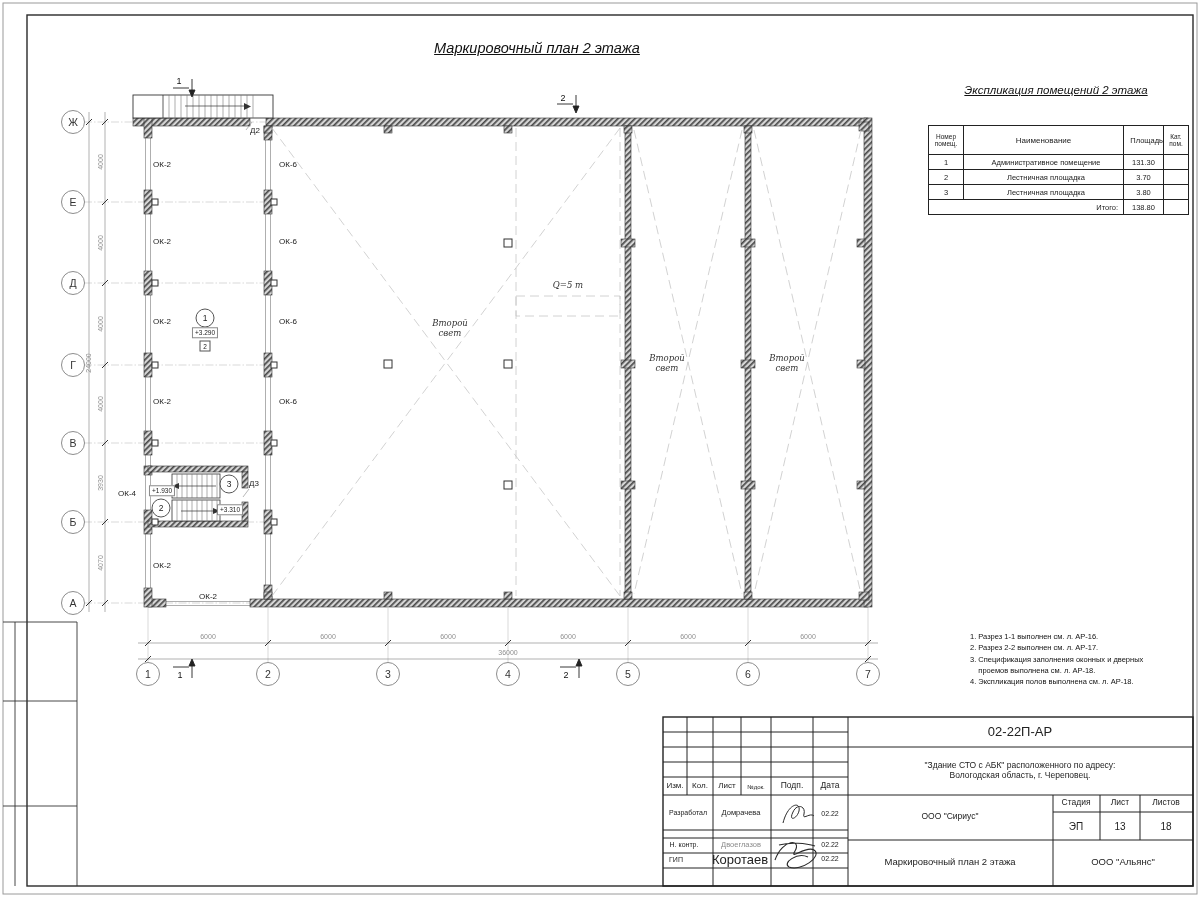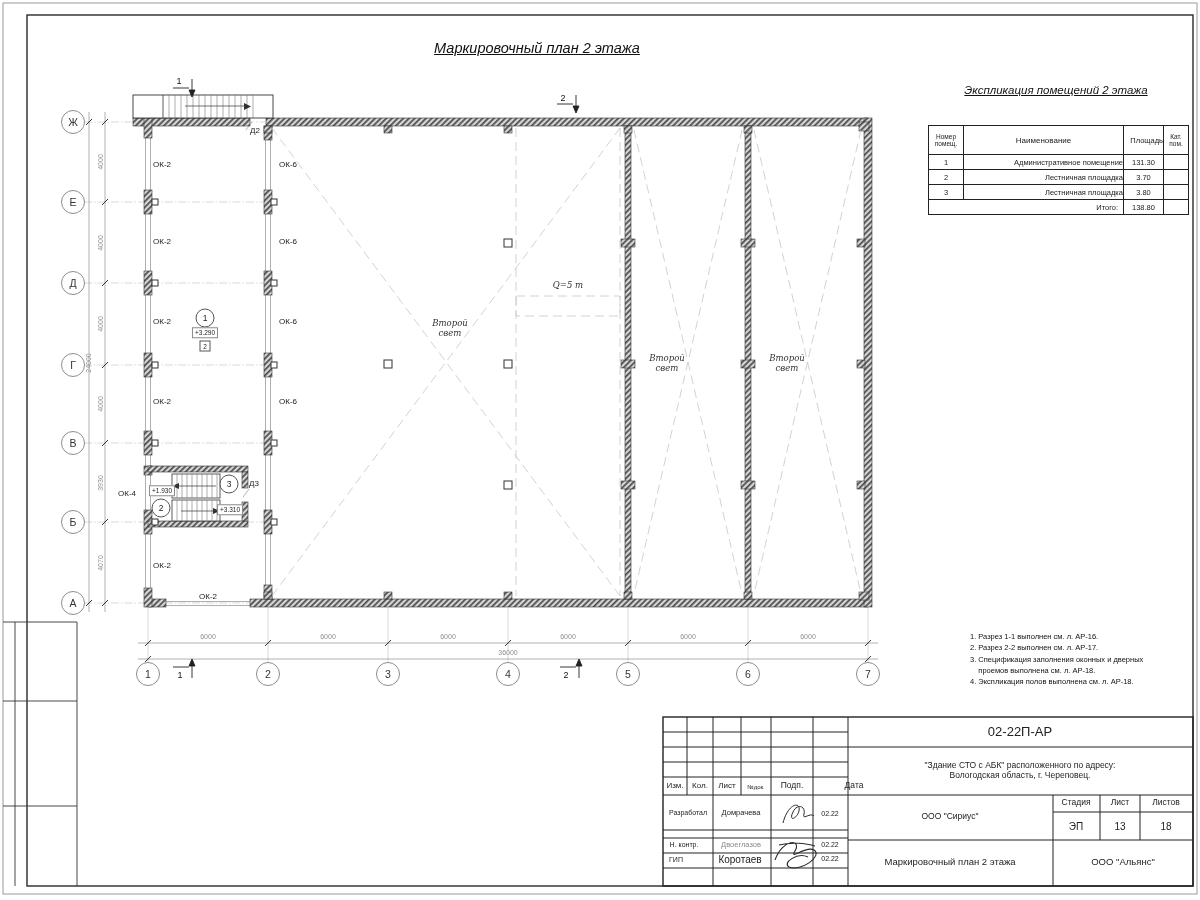--- a/index.html
+++ b/index.html
@@ -26,21 +26,21 @@
   .table-title{position:absolute;left:1056px;top:90px;transform:translate(-50%,-50%);
      font-size:11.5px;font-style:italic;text-decoration:underline;color:#111;z-index:3;white-space:nowrap;}
   #room-table{position:absolute;left:928px;top:125px;z-index:2;border-collapse:collapse;
      border:1.5px solid #222;table-layout:fixed;width:260px;background:transparent;}
   #room-table th,#room-table td{border:1px solid #222;padding:0;overflow:hidden;}
   #room-table th{font-weight:normal;white-space:pre-line;height:28px;}
   #room-table .h-num,#room-table .h-cat{font-size:6.5px;}
   #room-table .h-name{font-size:8px;}
   #room-table .h-area{font-size:7.5px;text-align:right;}
   #room-table td{height:14px;font-size:7.5px;text-align:center;}
-  #room-table td.cname{text-align:right;padding-left:5px;}
+  #room-table td.cname{text-align:center;padding-left:5px;}
   #room-table td.r{text-align:right;padding-right:5px;}
   #notes{position:absolute;left:970px;top:631px;width:240px;z-index:2;
      font-size:7.5px;line-height:1.5;color:#111;white-space:pre;}
 </style>
 </head>
 <body>
 
 <div id="sheet">
 
 <svg id="linework" width="1200" height="900">
@@ -375,29 +375,29 @@
       <div class="ann k-it" style="left: 568px; top: 286px;">Q=5 т</div>
       <div class="ann k-sec" style="left: 179px; top: 81px;">1</div>
       <div class="ann k-sec" style="left: 563px; top: 98px;">2</div>
       <div class="ann k-sec" style="left: 180px; top: 675px;">1</div>
       <div class="ann k-sec" style="left: 566px; top: 675px;">2</div>
       <div class="ann k-label" style="left: 675px; top: 786px; font-size: 8px;">Изм.</div>
       <div class="ann k-label" style="left: 700px; top: 786px; font-size: 8px;">Кол.</div>
       <div class="ann k-label" style="left: 727px; top: 786px; font-size: 8px;">Лист</div>
       <div class="ann k-label" style="left: 756px; top: 787px; font-size: 6px;">№док.</div>
       <div class="ann k-label" style="left: 792px; top: 786px; font-size: 8.5px;">Подп.</div>
-      <div class="ann k-label" style="left: 830px; top: 786px; font-size: 8.5px; margin-left: 24px;">Дата</div>
+      <div class="ann k-label" style="left: 830px; top: 786px; font-size: 8.5px;">Дата</div>
       <div class="ann k-label" style="left: 688px; top: 813px; font-size: 7px;">Разработал</div>
       <div class="ann k-label" style="left: 741px; top: 813px; font-size: 7.5px;">Домрачева</div>
       <div class="ann k-label" style="left: 830px; top: 814px; font-size: 7px;">02.22</div>
       <div class="ann k-label" style="left: 684px; top: 845px; font-size: 7px;">Н. контр.</div>
       <div class="ann k-label" style="left: 741px; top: 845px; font-size: 7.5px; color: rgb(138, 138, 138);">Двоеглазов</div>
       <div class="ann k-label" style="left: 830px; top: 845px; font-size: 7px;">02.22</div>
       <div class="ann k-label" style="left: 676px; top: 860px; font-size: 7px;">ГИП</div>
-      <div class="ann k-label" style="left: 740px; top: 860px; font-size: 10px;">Коротаев</div>
+      <div class="ann k-label" style="left: 740px; top: 860px; font-size: 13px;">Коротаев</div>
       <div class="ann k-label" style="left: 830px; top: 859px; font-size: 7px;">02.22</div>
       <div class="ann k-label" style="left: 1020px; top: 732px; font-size: 13px;">02-22П-АР</div>
       <div class="ann k-label" style="left: 1020px; top: 771px; font-size: 8.5px;">"Здание СТО с АБК" расположенного по адресу:
 Вологодская область, г. Череповец.</div>
       <div class="ann k-label" style="left: 950px; top: 817px; font-size: 8.5px;">ООО "Сириус"</div>
       <div class="ann k-label" style="left: 1076px; top: 803px; font-size: 8.5px;">Стадия</div>
       <div class="ann k-label" style="left: 1120px; top: 803px; font-size: 8.5px;">Лист</div>
       <div class="ann k-label" style="left: 1166px; top: 803px; font-size: 8.5px;">Листов</div>
       <div class="ann k-label" style="left: 1076px; top: 827px; font-size: 10px;">ЭП</div>
       <div class="ann k-label" style="left: 1120px; top: 827px; font-size: 10px;">13</div>

